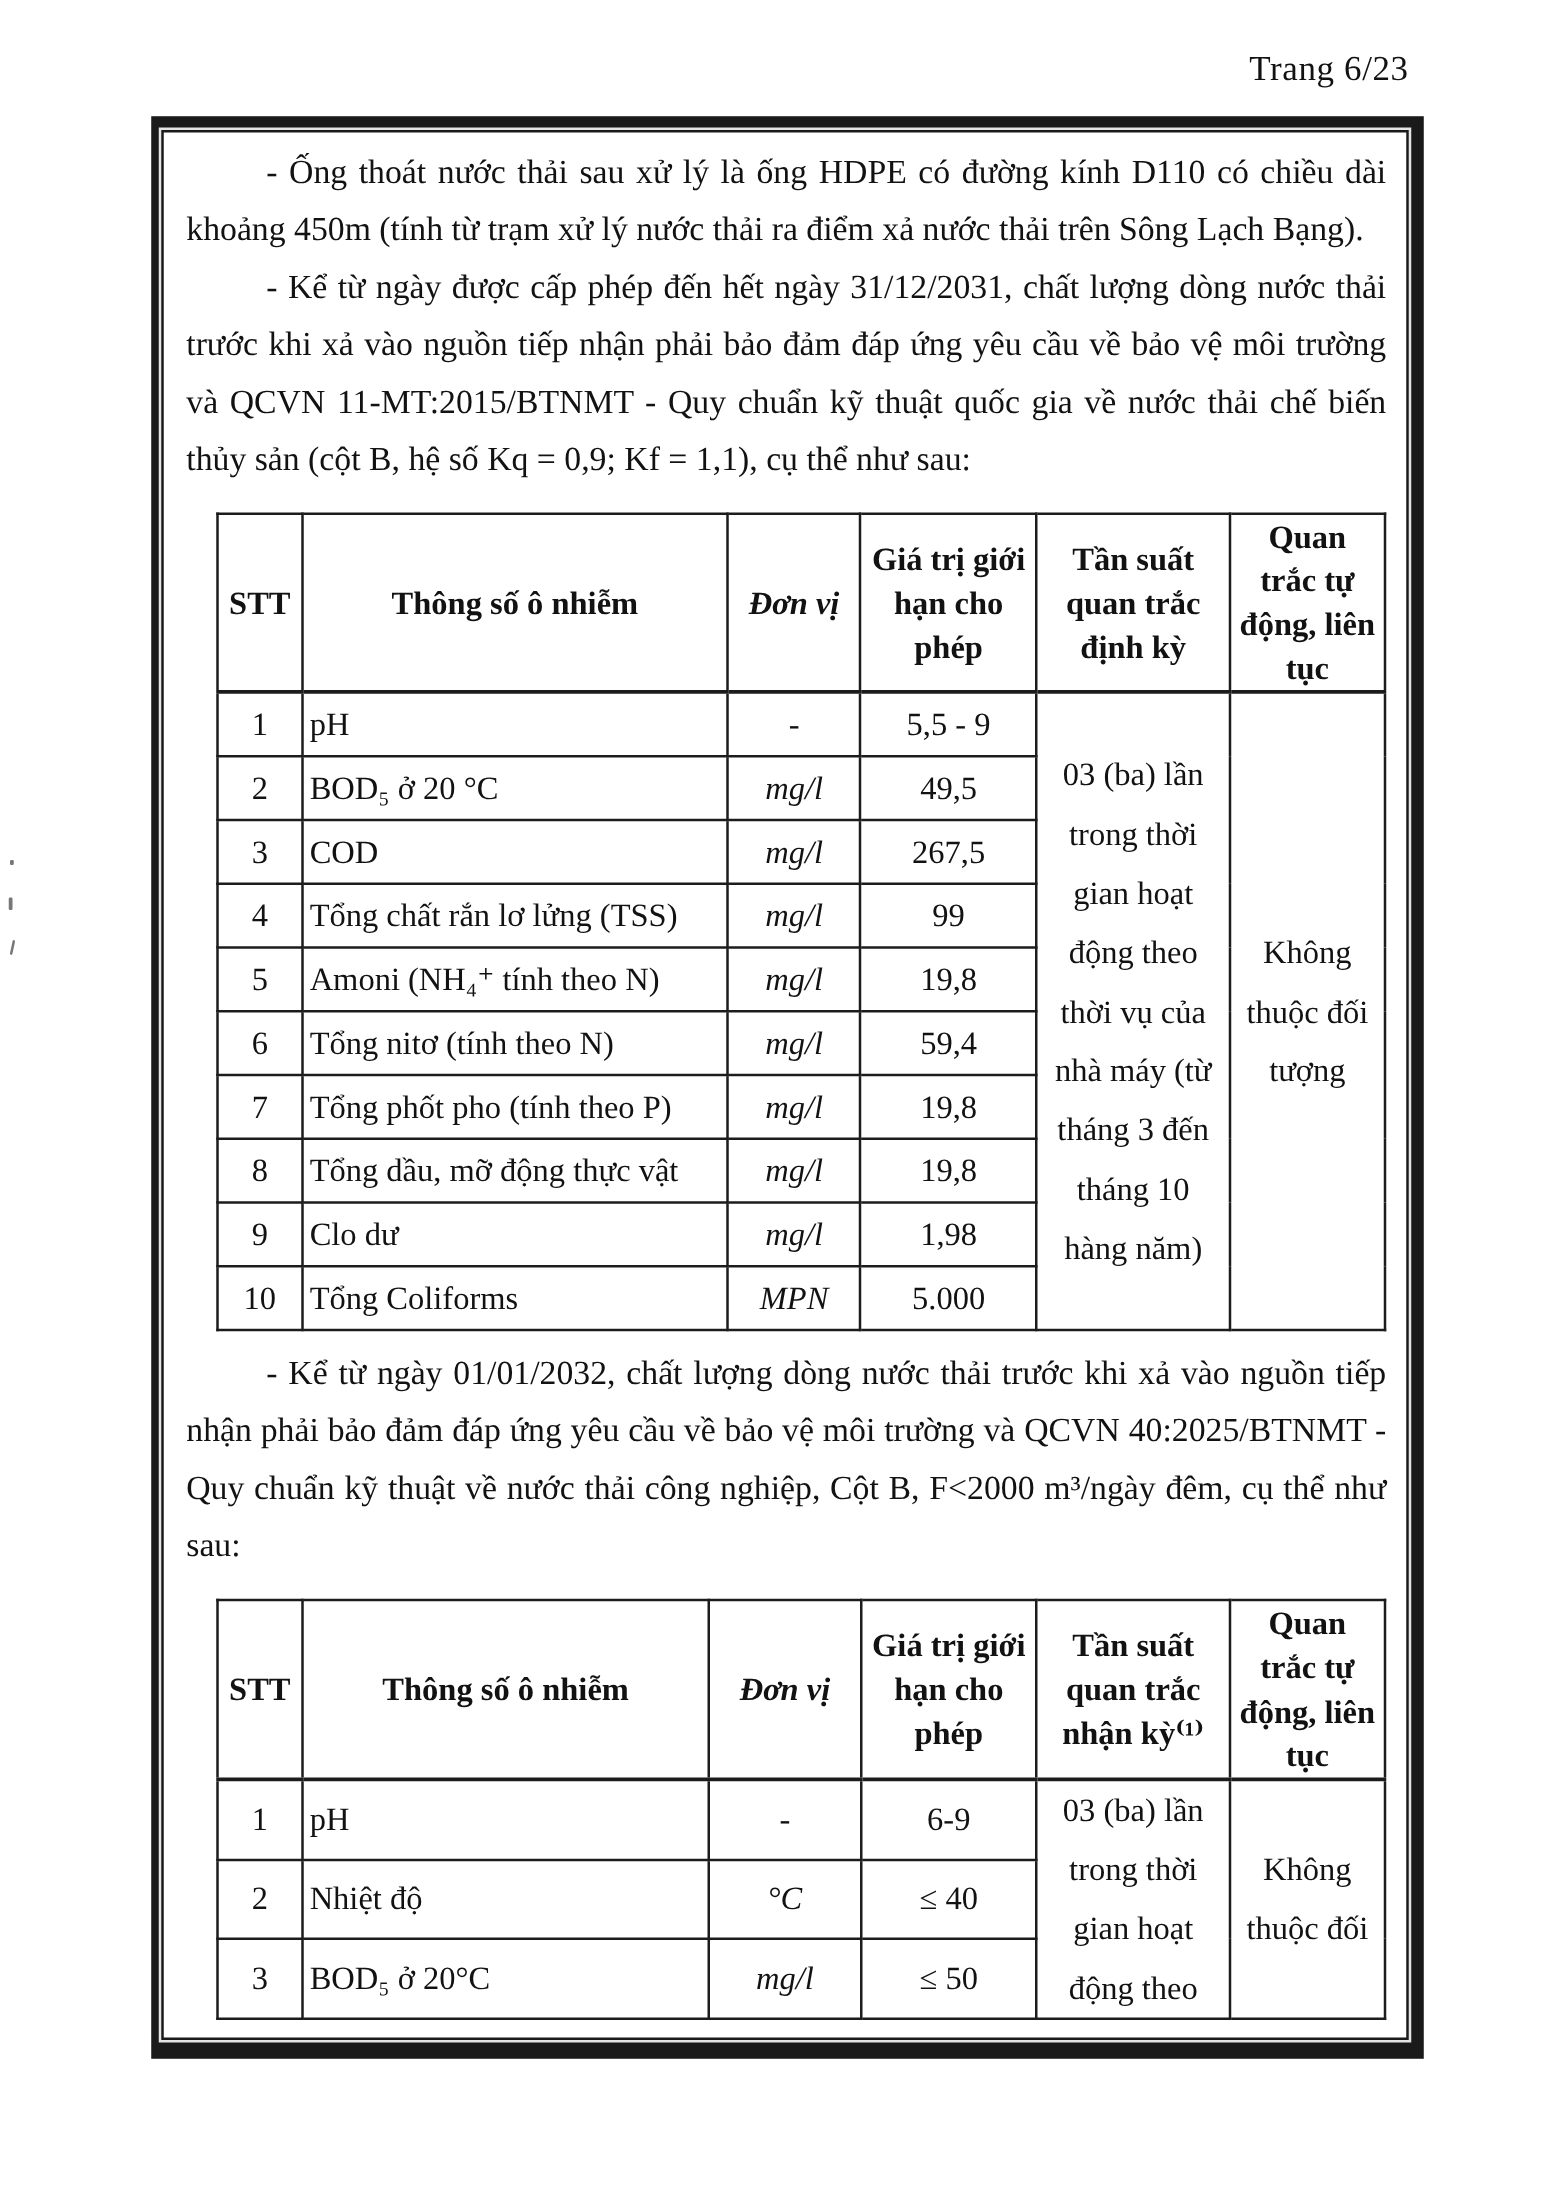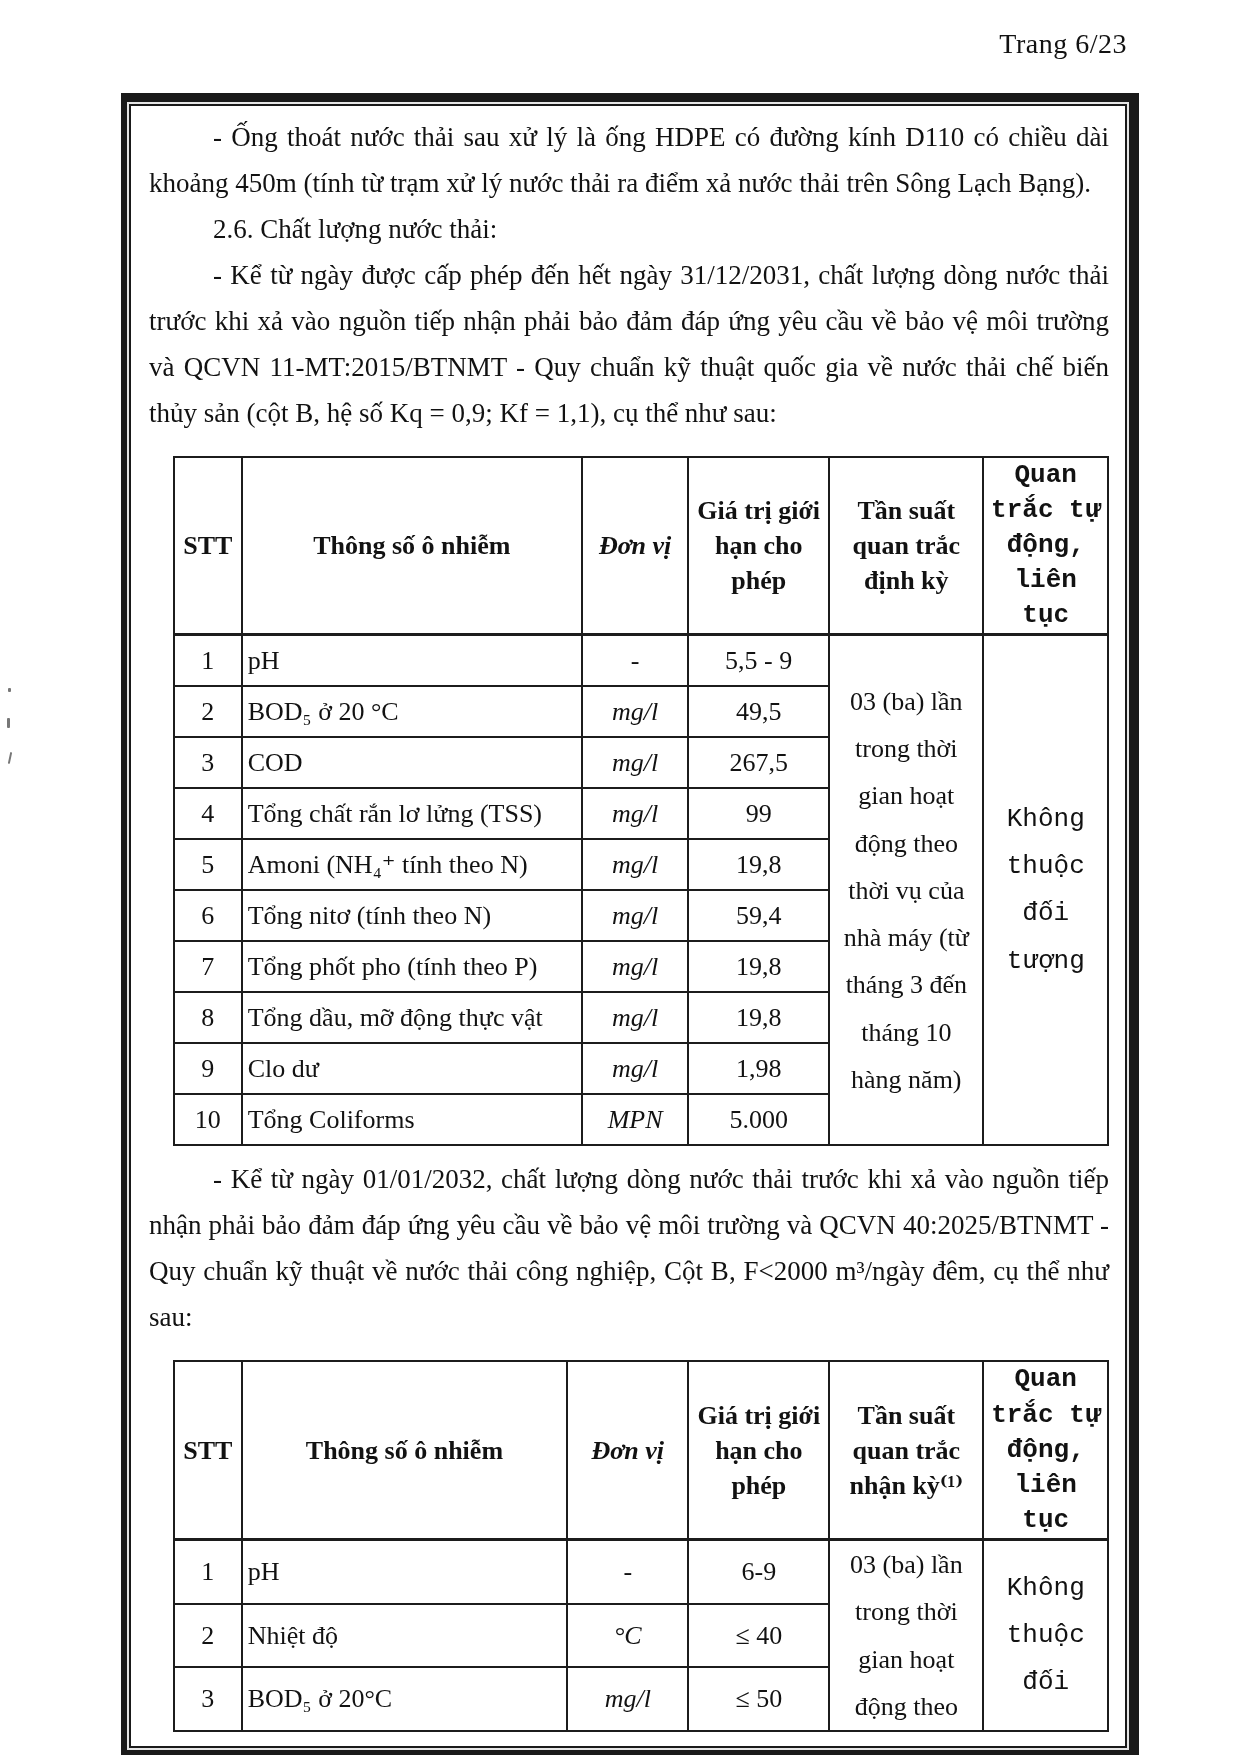--- a/index.html
+++ b/index.html
@@ -6,21 +6,21 @@
   body {
     width:1241px; height:1755px;
     background:#ffffff;
     color:#121212;
     font-family:"Liberation Serif","DejaVu Serif",serif;
     position:relative;
     overflow:hidden;
   }
 
   .page-number {
-    position:absolute; top:28px; right:114px;
+    position:absolute; top:40px; right:114px;
     font-size:28px; letter-spacing:.5px;
   }
 
   
   .page-box {
     position:absolute; left:121px; top:93px; width:1018px;
     box-sizing:border-box;
     border:solid #1a1a1a;
     border-width:9px 10px 13px 6px;
     background:#e5e5e5;
@@ -58,21 +58,21 @@
   .t1 thead th { height:114px; }
   .t2 thead th { height:130px; }
   .t1 tbody td { height:49px; }
   .t2 tbody td { height:52px; }
 
   .c-stt   { width:56px;  text-align:center; }
   .c-param { width:338px; text-align:left; padding-left:12px; }
   .c-unit  { width:96px;  text-align:center;font-style:italic; }
   .c-limit { width:132px; text-align:center;margin-left:48px; }
   .c-freq  { width:146px; text-align:center; }
-  .c-auto  { width:114px; text-align:center;font-family:Liberation Mono, monospace; }
+  .c-auto  { width:114px; text-align:center; }
   .t2 .c-param { width:324px; }
   .t2 .c-unit  { width:112px; }
 
   td.merged {
     text-align:center; vertical-align:middle;
     line-height:1.82; font-size:26px;
   }
 
   
   .scan-artifacts span {
@@ -90,21 +90,20 @@
 <div class="scan-artifacts">
   <span class="m1"></span>
   <span class="m2"></span>
   <span class="m3"></span>
 </div>
 
 <div class="page-box">
   <div class="page-box-inner">
 
     <p class="doc">- Ống thoát nước thải sau xử lý là ống HDPE có đường kính D110 có chiều dài khoảng 450m (tính từ trạm xử lý nước thải ra điểm xả nước thải trên Sông Lạch Bạng).</p>
-    <p class="doc">2.6. Chất lượng nước thải:</p>
     <p class="doc">- Kể từ ngày được cấp phép đến hết ngày 31/12/2031, chất lượng dòng nước thải trước khi xả vào nguồn tiếp nhận phải bảo đảm đáp ứng yêu cầu về bảo vệ môi trường và QCVN 11-MT:2015/BTNMT - Quy chuẩn kỹ thuật quốc gia về nước thải chế biến thủy sản (cột B, hệ số Kq = 0,9; Kf = 1,1), cụ thể như sau:</p>
 
     <table class="limits t1">
       <thead>
         <tr>
           <th class="c-stt">STT</th>
           <th class="c-param">Thông số ô nhiễm</th>
           <th class="c-unit">Đơn vị</th>
           <th class="c-limit">Giá trị giới hạn cho phép</th>
           <th class="c-freq">Tần suất quan trắc định kỳ</th>

